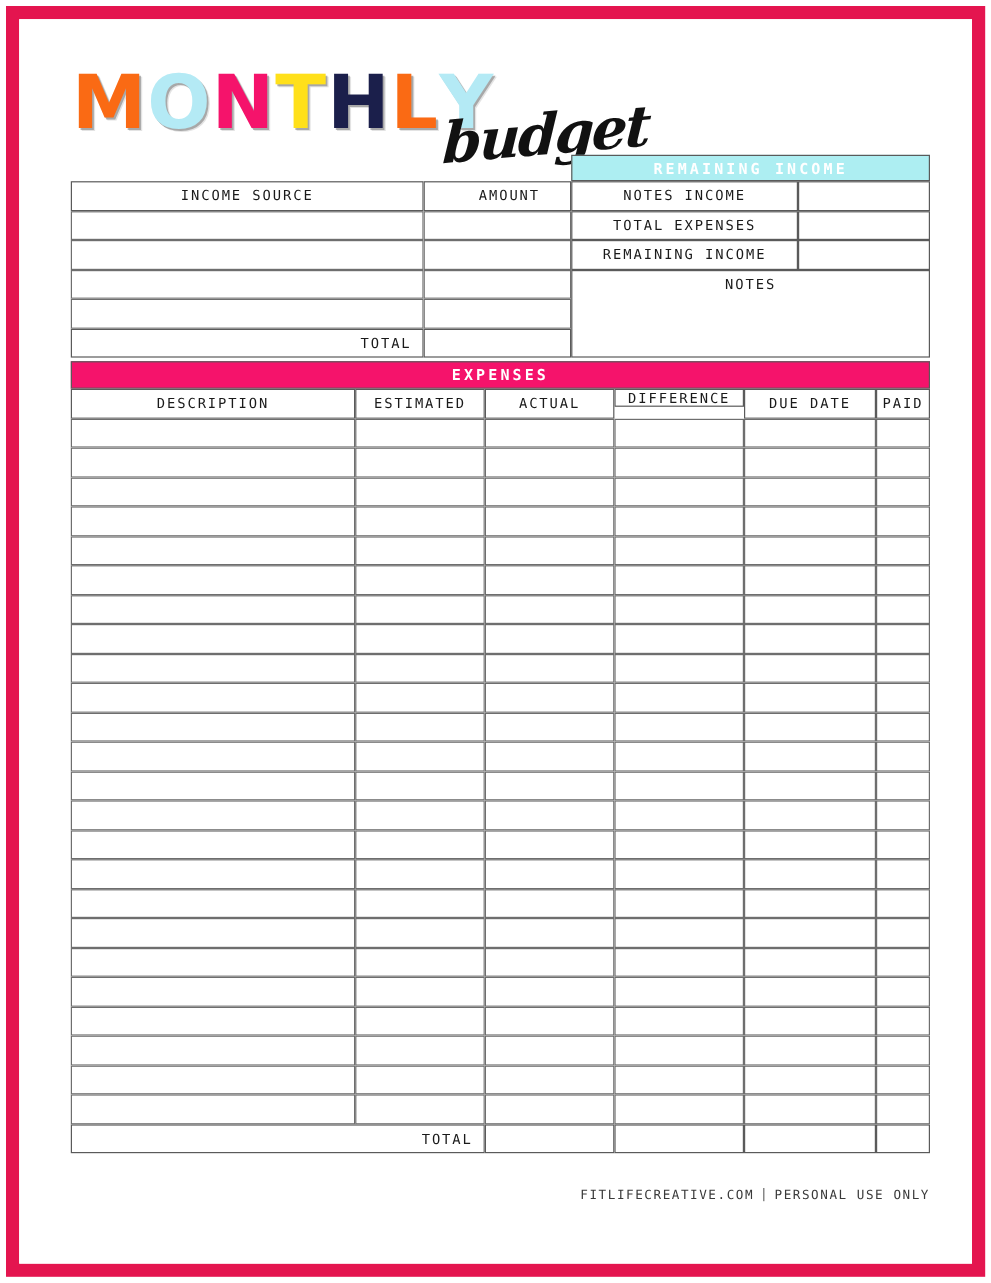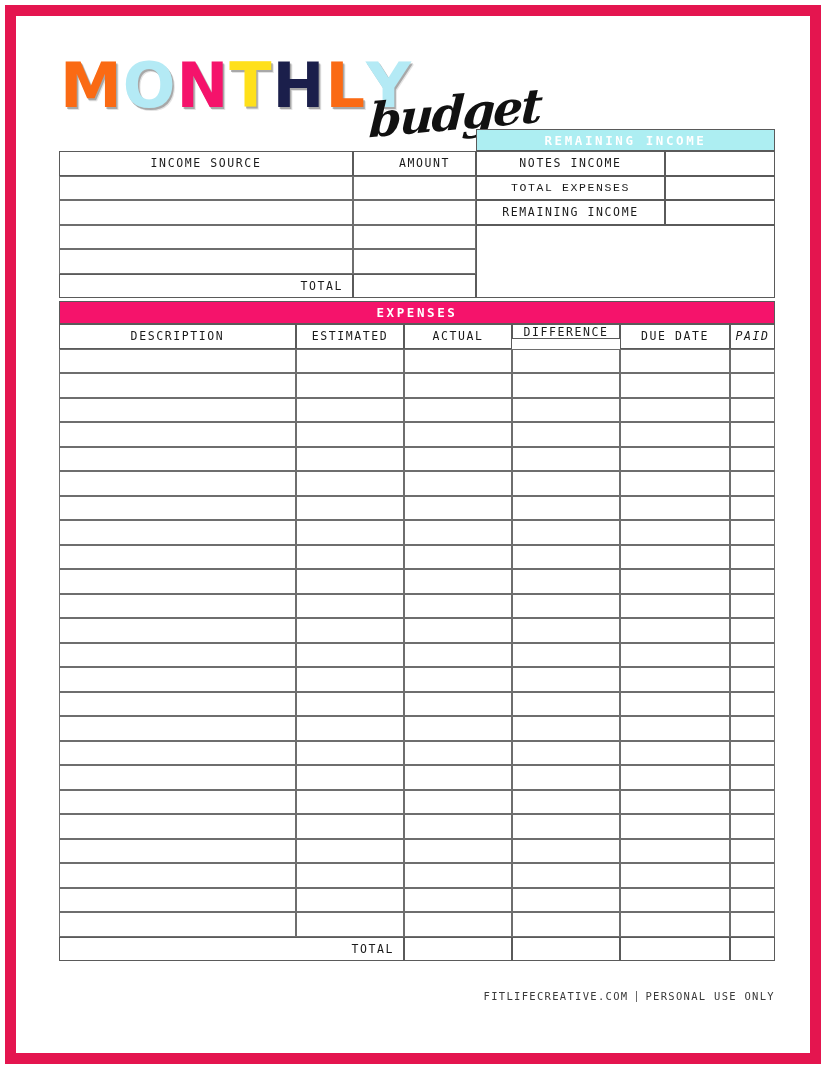--- a/index.html
+++ b/index.html
@@ -214,35 +214,36 @@
         <div class="cell thin blank" style="left: 43px; top: 184px; width: 294px; height: 24.5px;"></div>
         <div class="cell thin blank" style="left: 337px; top: 184px; width: 123px; height: 24.5px;"></div>
         <div class="cell thin blank" style="left: 43px; top: 208.5px; width: 294px; height: 24.5px;"></div>
         <div class="cell thin blank" style="left: 337px; top: 208.5px; width: 123px; height: 24.5px;"></div>
         <div class="cell thin blank" style="left: 43px; top: 233px; width: 294px; height: 24.5px;"></div>
         <div class="cell thin blank" style="left: 337px; top: 233px; width: 123px; height: 24.5px;"></div>
         <div class="cell right" style="left: 43px; top: 257.5px; width: 294px; height: 24.5px;">TOTAL</div>
         <div class="cell blank" style="left: 337px; top: 257.5px; width: 123px; height: 24.5px;"></div>
         <div class="cell" style="left: 460px; top: 135px; width: 189px; height: 24.5px;">NOTES INCOME</div>
         <div class="cell blank" style="left: 649px; top: 135px; width: 110px; height: 24.5px;"></div>
-        <div class="cell" style="left: 460px; top: 159.5px; width: 189px; height: 24.5px; font-family: Liberation Mono, monospace;">TOTAL EXPENSES</div>
+        <div class="cell" style="left: 460px; top: 159.5px; width: 189px; height: 24.5px;">TOTAL EXPENSES</div>
         <div class="cell blank" style="left: 649px; top: 159.5px; width: 110px; height: 24.5px;"></div>
         <div class="cell" style="left: 460px; top: 184px; width: 189px; height: 24.5px;">REMAINING INCOME</div>
         <div class="cell blank" style="left: 649px; top: 184px; width: 110px; height: 24.5px;"></div>
         <div class="cell top blank" style="left: 460px; top: 208.5px; width: 299px; height: 73.5px;"></div>
+        <div class="cell" style="left: 460px; top: 208.5px; width: 299px; height: 24.5px; border: none; background: transparent;">NOTES</div>
       </div>
 
     <div class="grid" id="expenses-region" style="left: 0px; top: 0px; width: 794px; height: 1037px;">
         <div class="bar" id="expenses-bar" style="left: 43px; top: 285px; width: 716px; height: 23px;">EXPENSES</div>
         <div class="cell" style="left: 43px; top: 308px; width: 237px; height: 24.5px;">DESCRIPTION</div>
         <div class="cell" style="left: 280px; top: 308px; width: 108px; height: 24.5px;">ESTIMATED</div>
         <div class="cell" style="left: 388px; top: 308px; width: 108px; height: 24.5px;">ACTUAL</div>
         <div class="cell" style="left: 496px; top: 308px; width: 108px; height: 15px;">DIFFERENCE</div>
         <div class="cell" style="left: 604px; top: 308px; width: 110px; height: 24.5px;">DUE DATE</div>
-        <div class="cell" style="left: 714px; top: 308px; width: 45px; height: 24.5px; font-style: italic;">PAID</div>
+        <div class="cell" style="left: 714px; top: 308px; width: 45px; height: 24.5px;">PAID</div>
         <div class="cell thin blank" style="left: 43px; top: 332.5px; width: 237px; height: 24.5px;"></div>
         <div class="cell thin blank" style="left: 280px; top: 332.5px; width: 108px; height: 24.5px;"></div>
         <div class="cell thin blank" style="left: 388px; top: 332.5px; width: 108px; height: 24.5px;"></div>
         <div class="cell thin blank" style="left: 496px; top: 332.5px; width: 108px; height: 24.5px;"></div>
         <div class="cell thin blank" style="left: 604px; top: 332.5px; width: 110px; height: 24.5px;"></div>
         <div class="cell thin blank" style="left: 714px; top: 332.5px; width: 45px; height: 24.5px;"></div>
         <div class="cell thin blank" style="left: 43px; top: 357px; width: 237px; height: 24.5px;"></div>
         <div class="cell thin blank" style="left: 280px; top: 357px; width: 108px; height: 24.5px;"></div>
         <div class="cell thin blank" style="left: 388px; top: 357px; width: 108px; height: 24.5px;"></div>
         <div class="cell thin blank" style="left: 496px; top: 357px; width: 108px; height: 24.5px;"></div>

